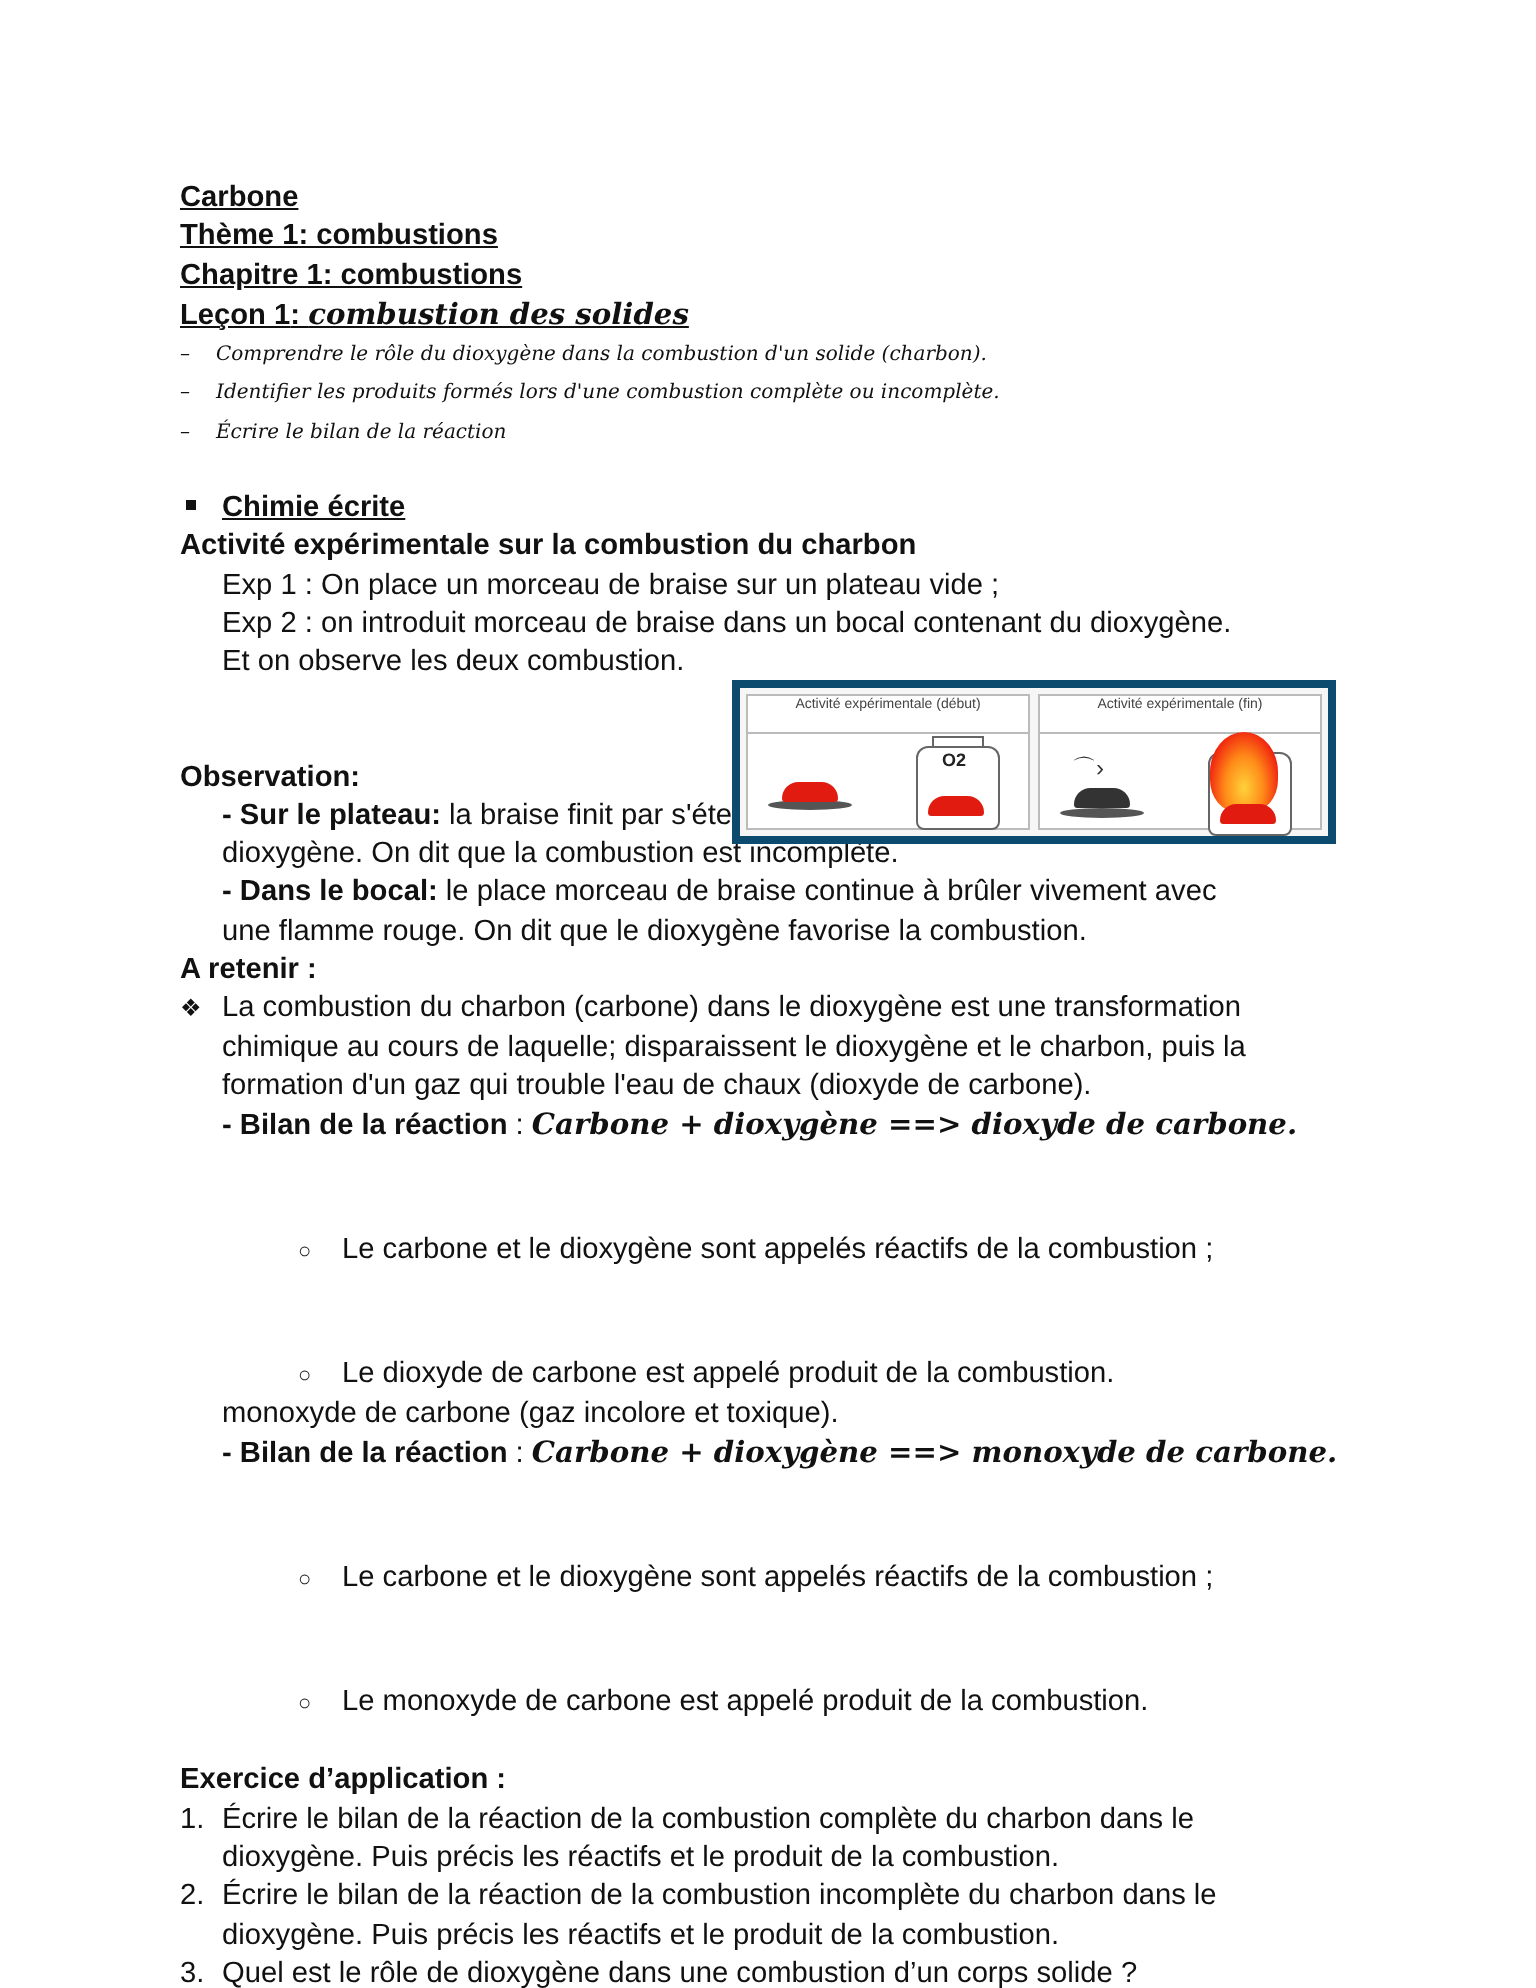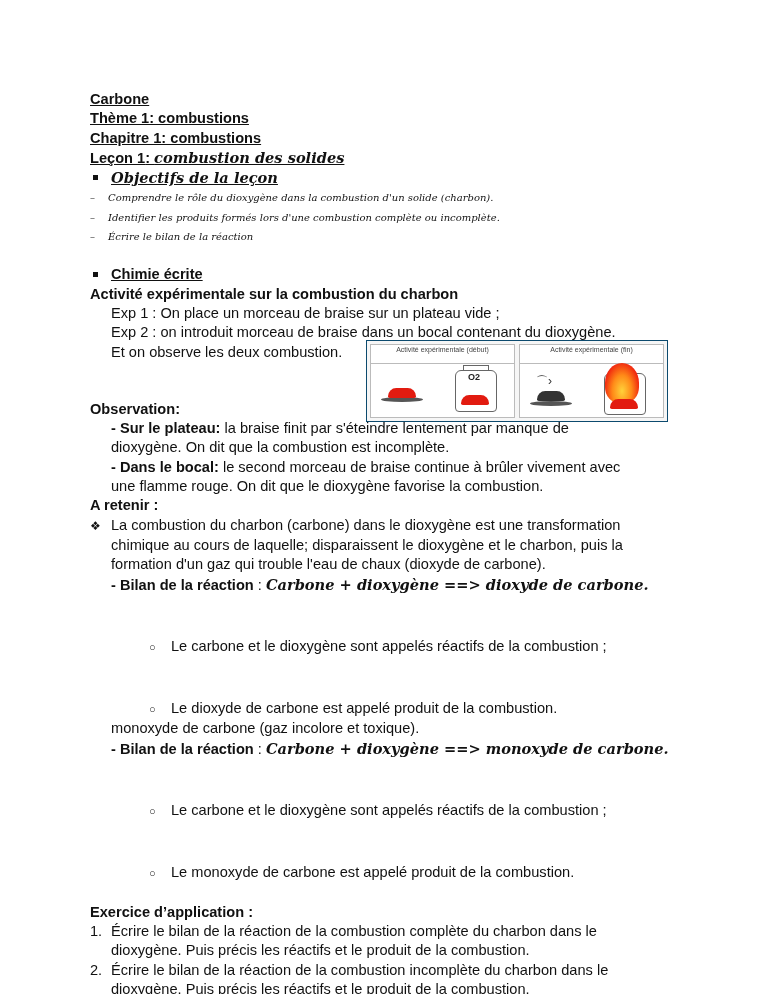--- a/index.html
+++ b/index.html
@@ -13,21 +13,21 @@
   .ind1 { padding-left: 21px; }
   .ind2 { padding-left: 59px; margin-top: 42px; }
   .blt { display: inline-block; width: 21px; }
   .sq { display: inline-block; width: 5px; height: 5px; background: #111; margin: 0 13px 3px 3px; vertical-align: middle; }
   .dash { display: inline-block; width: 18px; text-align: left; font-family: "DejaVu Serif", serif; }
   .obj { font-family: "DejaVu Serif", "Liberation Serif", serif; font-style: italic; font-size: 10px; }
   .circ { display: inline-block; width: 22px; font-size: 11px; color: #222; }
   .dia { display: inline-block; width: 21px; font-size: 12px; }
   .gap { height: 19px; }
   .figure { position: absolute; left: 366px; top: 340px; width: 302px; height: 82px; background: #f6f6f6;
-            border: 1px solid #0c4a6e; box-sizing: border-box; display: flex; gap: 4px; padding: 3px; }
+            border: 4px solid #0c4a6e; box-sizing: border-box; display: flex; gap: 4px; padding: 3px; }
   .panel { flex: 1; background: #fff; border: 1px solid #bbb; position: relative; }
   .panel-title { font-size: 7px; color: #444; text-align: center; line-height: 8px; height: 17px; border-bottom: 1px solid #bbb; padding-top: 1px; }
   .plate { position: absolute; height: 5px; width: 42px; background: #555; border-radius: 50%; }
   .ember { position: absolute; height: 10px; width: 28px; background: #e21b10; border-radius: 14px 14px 3px 3px; }
   .ember.dead { background: #333; }
   .jar { position: absolute; width: 40px; height: 40px; border: 1.5px solid #666; border-radius: 6px 6px 4px 4px; background: #fff; }
   .jar-neck { position: absolute; width: 24px; height: 6px; border: 1.5px solid #666; border-bottom: none; background: #fff; }
   .o2 { position: absolute; font-size: 9px; font-weight: bold; color: #222; }
   .flame { position: absolute; width: 34px; height: 40px; background: radial-gradient(ellipse at 50% 70%, #ffd23a 0%, #ff8a18 40%, #f0230f 75%, rgba(240,35,15,0) 100%); border-radius: 50% 50% 40% 40%; }
   .arrow { position: absolute; font-size: 12px; color: #333; }
@@ -37,43 +37,40 @@
 
 <div class="page">
 
   <div class="line b u">Carbone</div>
   <div class="line b u">Thème 1: combustions</div>
   <div class="line b u">Chapitre 1: combustions</div>
   <div class="line b u">
     <span>Leçon 1</span><span>: </span><span class="mathb">combustion des solides</span>
   </div>
 
-  <div class="line">
-    <span class="sq"></span><span class="mathb u">Objectifs de la leçon</span>
-  </div>
   <div class="line obj"><span class="dash">–</span><span>Comprendre le rôle du dioxygène dans la combustion d'un solide (charbon).</span></div>
   <div class="line obj"><span class="dash">–</span><span>Identifier les produits formés lors d'une combustion complète ou incomplète.</span></div>
   <div class="line obj"><span class="dash">–</span><span>Écrire le bilan de la réaction</span></div>
 
   <div class="gap"></div>
 
   <div class="line">
     <span class="sq"></span><span class="b u">Chimie écrite</span>
   </div>
   <div class="line b">Activité expérimentale sur la combustion du charbon</div>
   <div class="line ind1">Exp 1 : On place un morceau de braise sur un plateau vide ;</div>
   <div class="line ind1">Exp 2 : on introduit morceau de braise dans un bocal contenant du dioxygène.</div>
   <div class="line ind1">Et on observe les deux combustion.</div>
 
   <div style="height:38px"></div>
 
   <div class="line b">Observation:</div>
   <div class="line ind1"><span class="b">- Sur le plateau:</span><span> la braise finit par s'éteindre lentement par manque de</span></div>
   <div class="line ind1">dioxygène. On dit que la combustion est incomplète.</div>
-  <div class="line ind1"><span class="b">- Dans le bocal:</span><span> le second morceau de braise continue à brûler vivement avec</span></div>
+  <div class="line ind1"><span class="b">- Dans le bocal:</span><span> le place morceau de braise continue à brûler vivement avec</span></div>
   <div class="line ind1">une flamme rouge. On dit que le dioxygène favorise la combustion.</div>
 
   <div class="line b">A retenir :</div>
   <div class="line"><span class="dia">❖</span><span>La combustion du charbon (carbone) dans le dioxygène est une transformation</span></div>
   <div class="line ind1">chimique au cours de laquelle; disparaissent le dioxygène et le charbon, puis la</div>
   <div class="line ind1">formation d'un gaz qui trouble l'eau de chaux (dioxyde de carbone).</div>
   <div class="line ind1"><span class="b">- Bilan de la réaction</span><span> : </span><span class="mathb">Carbone + dioxygène ==&gt; dioxyde de carbone.</span></div>
   <div class="line ind2"><span class="circ">○</span><span>Le carbone et le dioxygène sont appelés réactifs de la combustion ;</span></div>
   <div class="line ind2"><span class="circ">○</span><span>Le dioxyde de carbone est appelé produit de la combustion.</span></div>
   <div class="line ind1">monoxyde de carbone (gaz incolore et toxique).</div>

